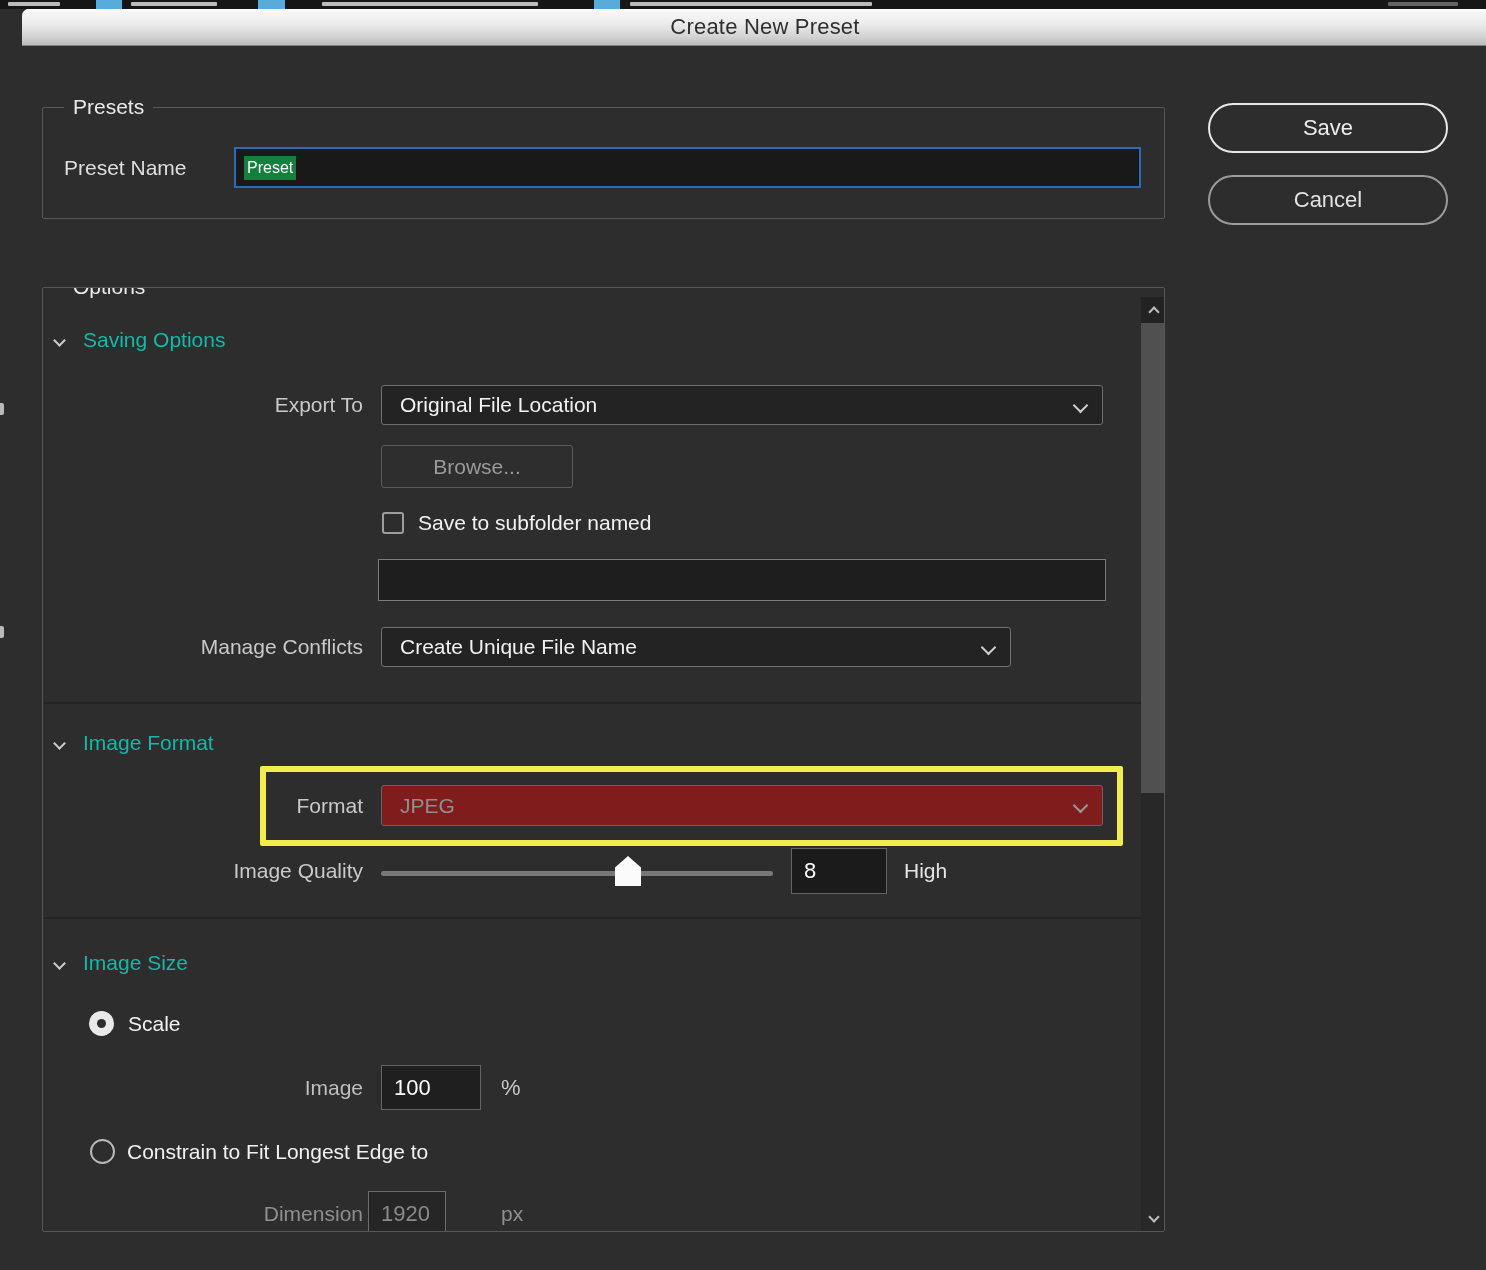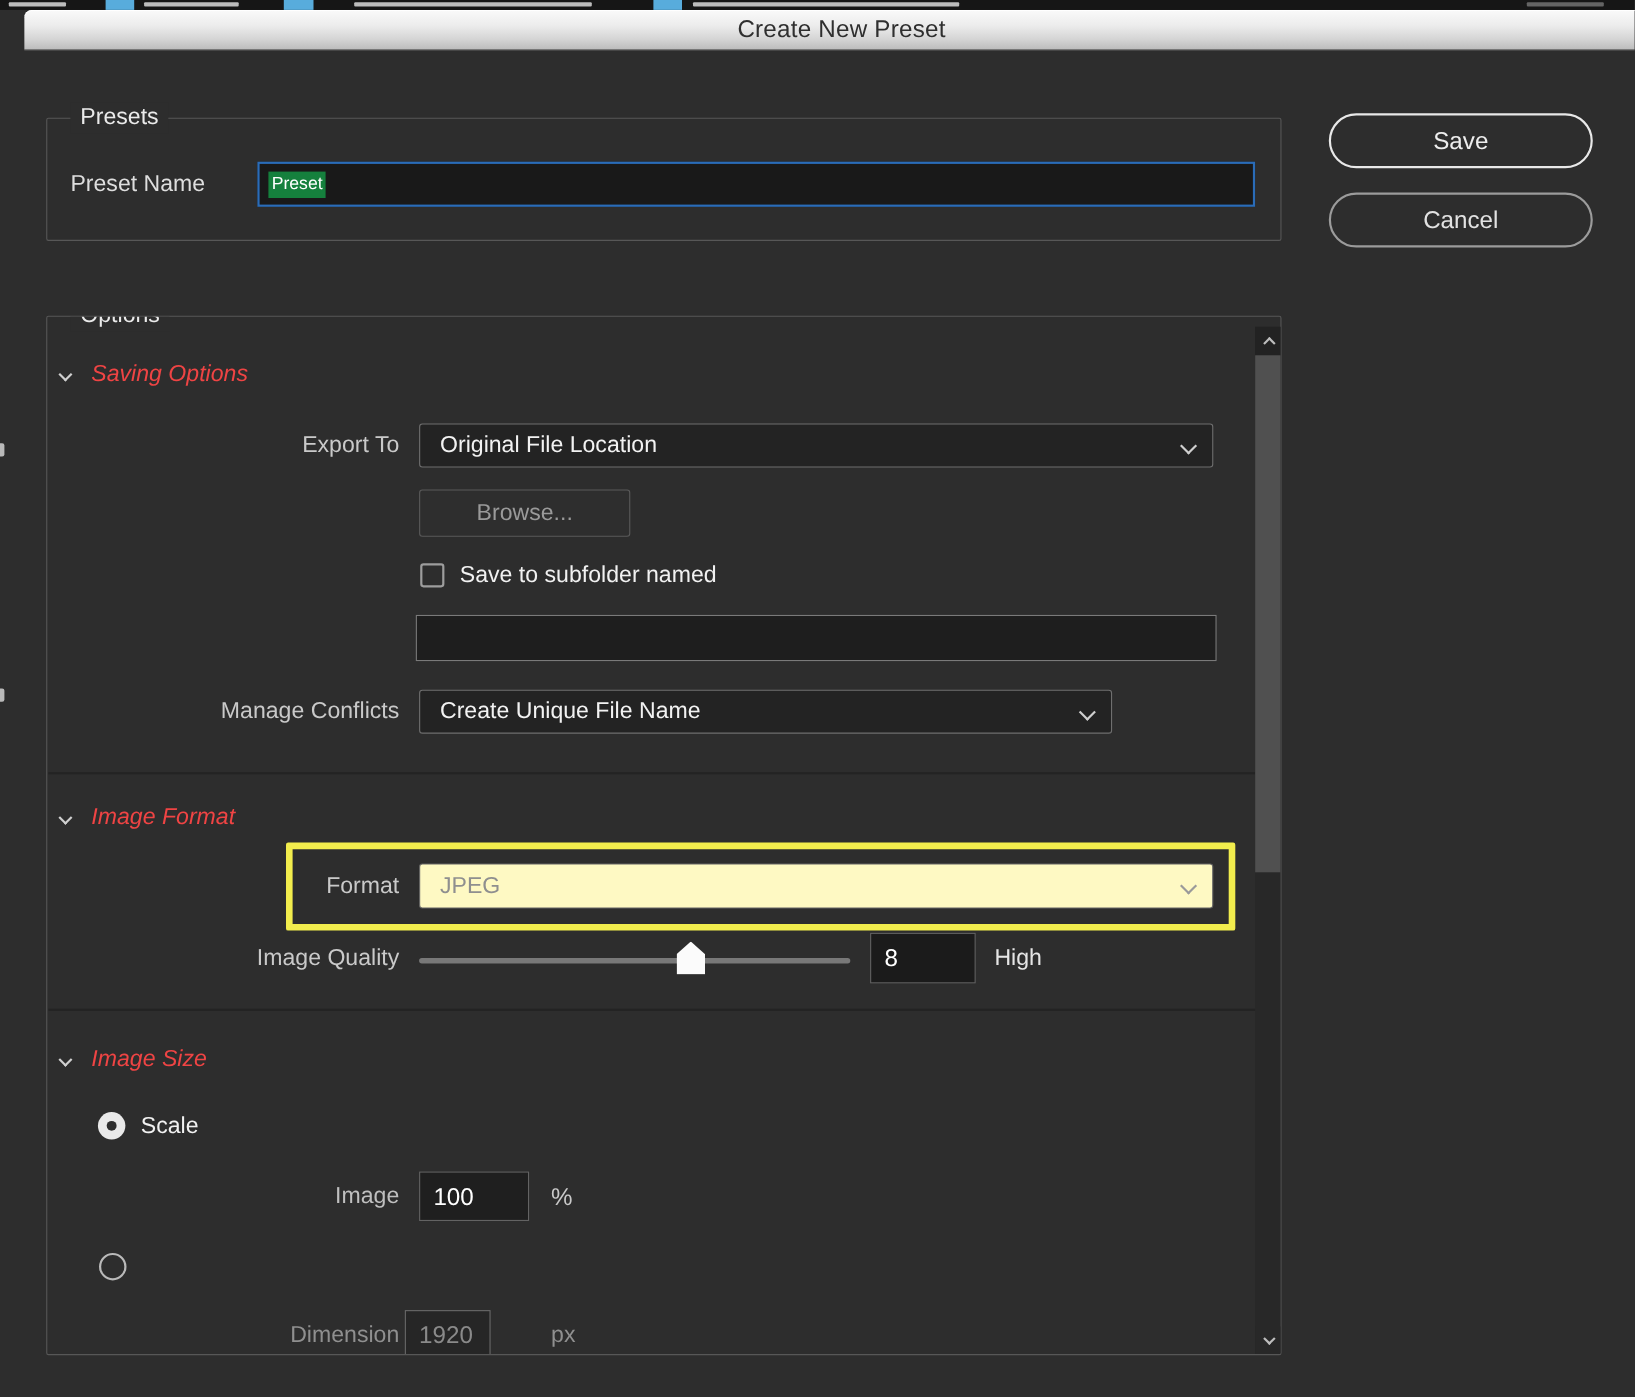--- a/index.html
+++ b/index.html
@@ -50,26 +50,26 @@
   .lbl.right { text-align:right; }
   .lbl.bright { color:#f1f1f1; }
   .lbl.dim { color:#8f8f8f; }
 
   .select {
     position:absolute; background:#232323; border:1px solid #6f6f6f; border-radius:3px;
     display:flex; align-items:center; padding:0 40px 0 18px;
     font-size:21px; color:#f2f2f2; cursor:default;
   }
   .select .chev { position:absolute; right:16px; }
-  .select.disabled { color:#8f8f8f; background:#fef9c3; border-color:#656565; }
+  .select.disabled { color:#8f8f8f; background:#7f1d1d; border-color:#656565; }
 
   .chev { width:11px; height:11px; border-left:2px solid #cfcfcf; border-bottom:2px solid #cfcfcf; transform:rotate(-45deg); display:inline-block; }
 
   .hdr-chev { position:absolute; width:9px; height:9px; border-left:2px solid #cfcfcf; border-bottom:2px solid #cfcfcf; transform:rotate(-45deg); }
-  .sec-hdr { position:absolute; font-size:21px; color:#ef4444;font-style:italic; }
+  .sec-hdr { position:absolute; font-size:21px; color:#14b8a6; }
 
   .btn-plain {
     position:absolute; background:#2e2e2e; border:1px solid #5a5a5a; border-radius:3px;
     font-family:"Liberation Sans",sans-serif; font-size:21px; color:#9a9a9a;
     display:flex; align-items:center; justify-content:center; cursor:default;
   }
 
   .checkbox { position:absolute; width:22px; height:22px; border:2px solid #9d9d9d; border-radius:3px; background:transparent; }
 
   .text-input {
@@ -189,20 +189,21 @@
   <span class="sec-hdr" style="left:40px;top:663px;">Image Size</span>
 
   <span class="radio selected" style="left:46px;top:723px;"></span>
   <span class="lbl bright" style="left:85px;top:722px;height:28px;line-height:28px;">Scale</span>
 
   <span class="lbl right" style="left:18px;top:777px;width:302px;height:45px;line-height:45px;color:#bfbfbf;">Image</span>
   <input class="text-input small" style="left: 338px; top: 777px; width: 100px; height: 45px;" value="100">
   <span class="lbl" style="left:458px;top:777px;height:45px;line-height:45px;font-size:22px;">%</span>
 
   <span class="radio" style="left:47px;top:851px;"></span>
+  <span class="lbl bright" style="left:84px;top:850px;height:28px;line-height:28px;">Constrain to Fit Longest Edge to</span>
 
   <span class="lbl right dim" style="left:18px;top:903px;width:302px;height:45px;line-height:45px;">Dimension</span>
   <input class="text-input small disabled" style="left: 325px; top: 903px; width: 78px; height: 45px;" value="1920">
   <span class="lbl dim" style="left:458px;top:903px;height:45px;line-height:45px;">px</span>
 
   <div class="scrollbar" style="left:1098px;top:9px;width:26px;height:935px;">
     <div class="sb-btn" style="top:0;">
         <span class="sb-chev-up"></span>
       </div>
     <div class="sb-thumb" style="top:26px;height:470px;"></div>

